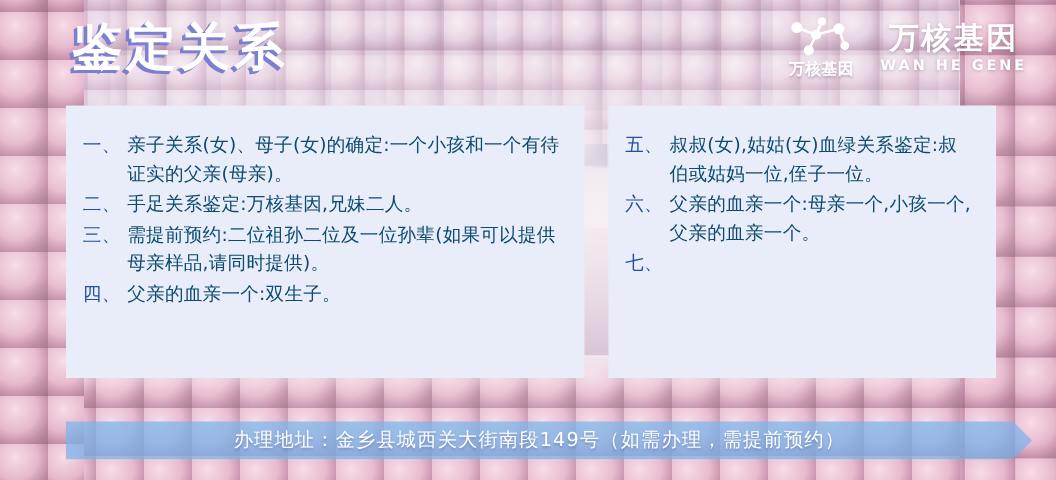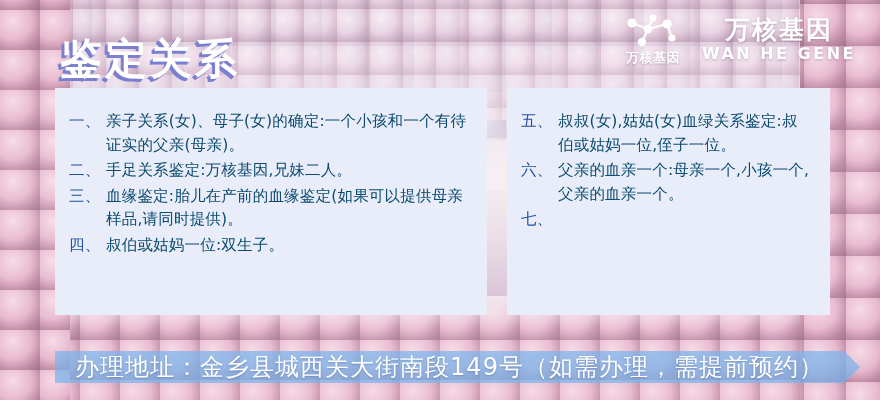--- a/index.html
+++ b/index.html
@@ -123,21 +123,20 @@
     font-size: 42px;
     line-height: 1;
     font-weight: 700;
     letter-spacing: 3px;
     color: #ffffff;
     text-shadow:
       -3px 3px 0 #7b7fd0,
       -2px 2px 0 #8b8fd8,
       -1px 1px 0 #9b9fe0;
     white-space: nowrap;
-    margin-top: 20px;
   }
 
   .logo {
     position: absolute;
     right: 24px;
     top: 14px;
     display: flex;
     align-items: center;
     gap: 12px;
   }
@@ -166,21 +165,21 @@
     line-height: 1.05;
   }
   .logo-cn {
     font-size: 25px;
     font-weight: 700;
     color: #ffffff;
     letter-spacing: 2px;
     text-shadow: 0 1px 3px rgba(90,70,110,0.35);
   }
   .logo-en {
-    font-size: 16px;
+    font-size: 12px;
     font-weight: 700;
     color: #ffffff;
     letter-spacing: 2.5px;
     margin-top: 3px;
     text-shadow: 0 1px 3px rgba(90,70,110,0.35);
   }
 
   
   .panels {
     position: absolute;
@@ -235,21 +234,21 @@
   }
   .footer-text {
     position: absolute;
     inset: 0;
     display: flex;
     align-items: center;
     justify-content: center;
     padding-right: 16px;
     box-sizing: border-box;
     color: #ffffff;
-    font-size: 24px;
+    font-size: 16px;
     letter-spacing: 1px;
     white-space: nowrap;
     text-shadow: 0 1px 2px rgba(60,80,120,0.35);
   }
 </style>
 </head>
 <body>
 
 <div id="poster">
 
@@ -300,25 +299,25 @@
       <div class="item">
         <span class="item-num">一、</span>
         <span class="item-text">亲子关系(女)、母子(女)的确定:一个小孩和一个有待证实的父亲(母亲)。</span>
       </div>
       <div class="item">
         <span class="item-num">二、</span>
         <span class="item-text">手足关系鉴定:万核基因,兄妹二人。</span>
       </div>
       <div class="item">
         <span class="item-num">三、</span>
-        <span class="item-text">血缘鉴定:胎儿在产前的血缘鉴定(如果可以提供母亲样品,请同时提供)。</span>
+        <span class="item-text">需提前预约:二位祖孙二位及一位孙辈(如果可以提供母亲样品,请同时提供)。</span>
       </div>
       <div class="item">
         <span class="item-num">四、</span>
-        <span class="item-text">叔伯或姑妈一位:双生子。</span>
+        <span class="item-text">父亲的血亲一个:双生子。</span>
       </div>
     </div>
 
     <div class="panel panel-right">
       <div class="item">
         <span class="item-num">五、</span>
         <span class="item-text">叔叔(女),姑姑(女)血绿关系鉴定:叔伯或姑妈一位,侄子一位。</span>
       </div>
       <div class="item">
         <span class="item-num">六、</span>

